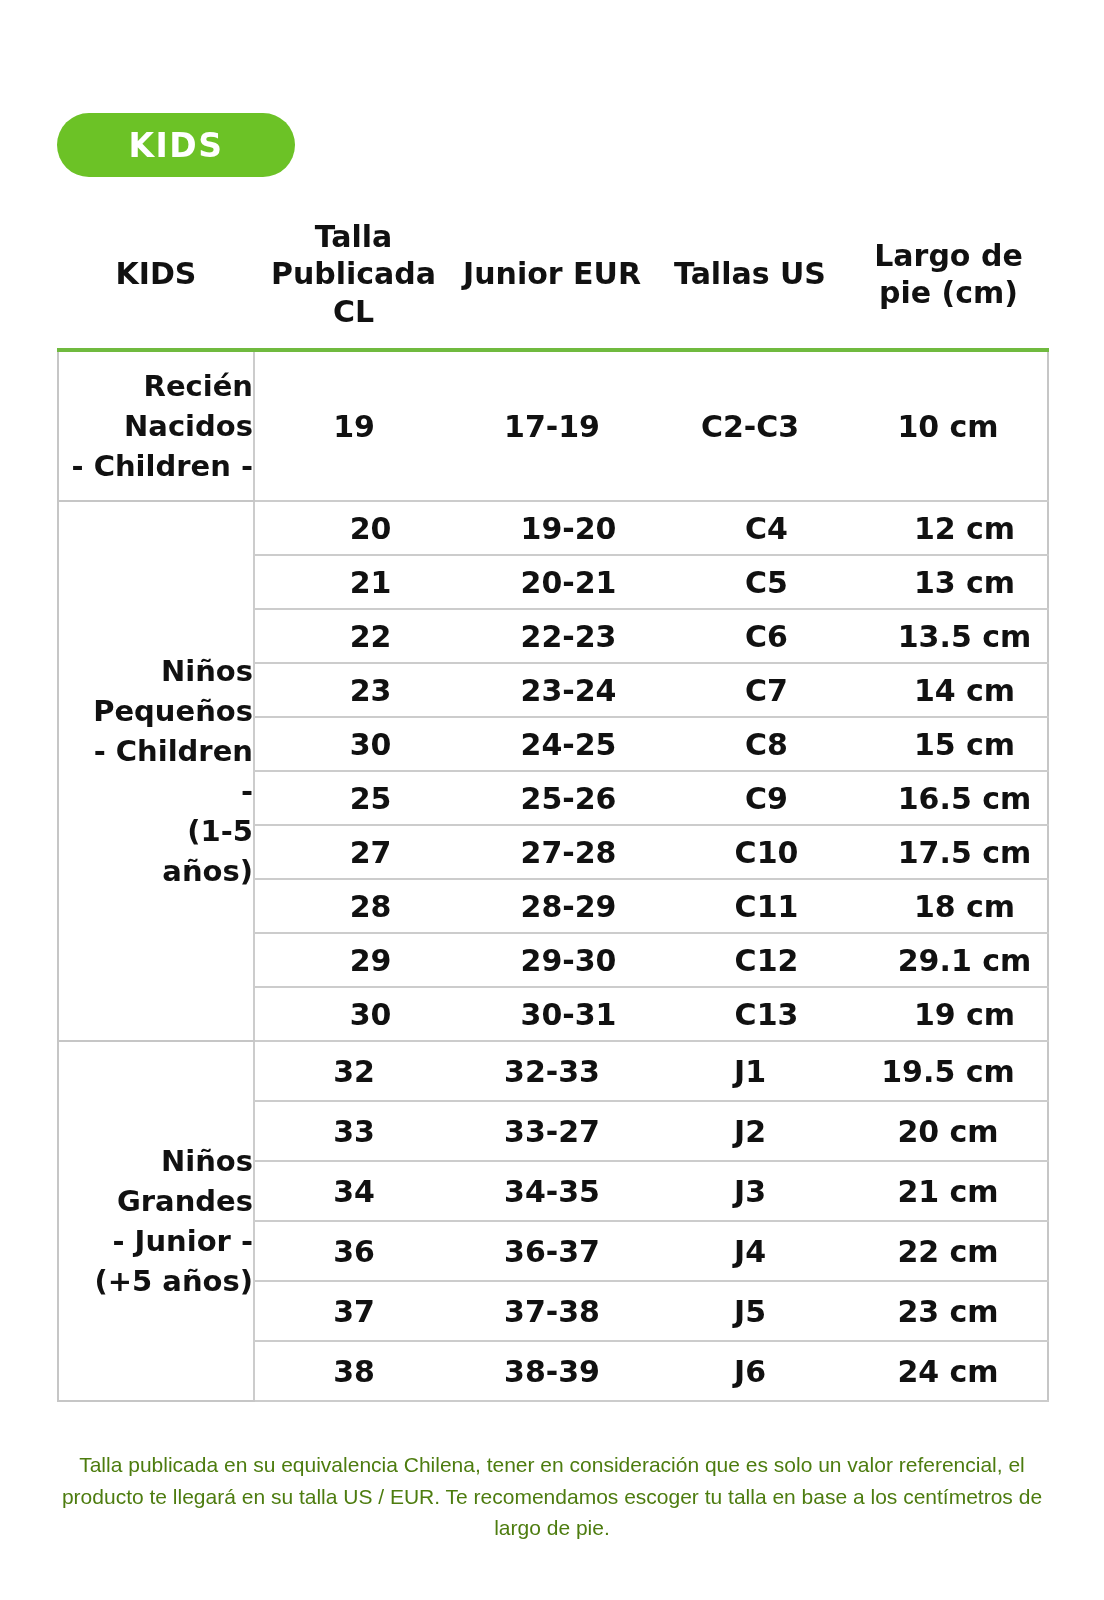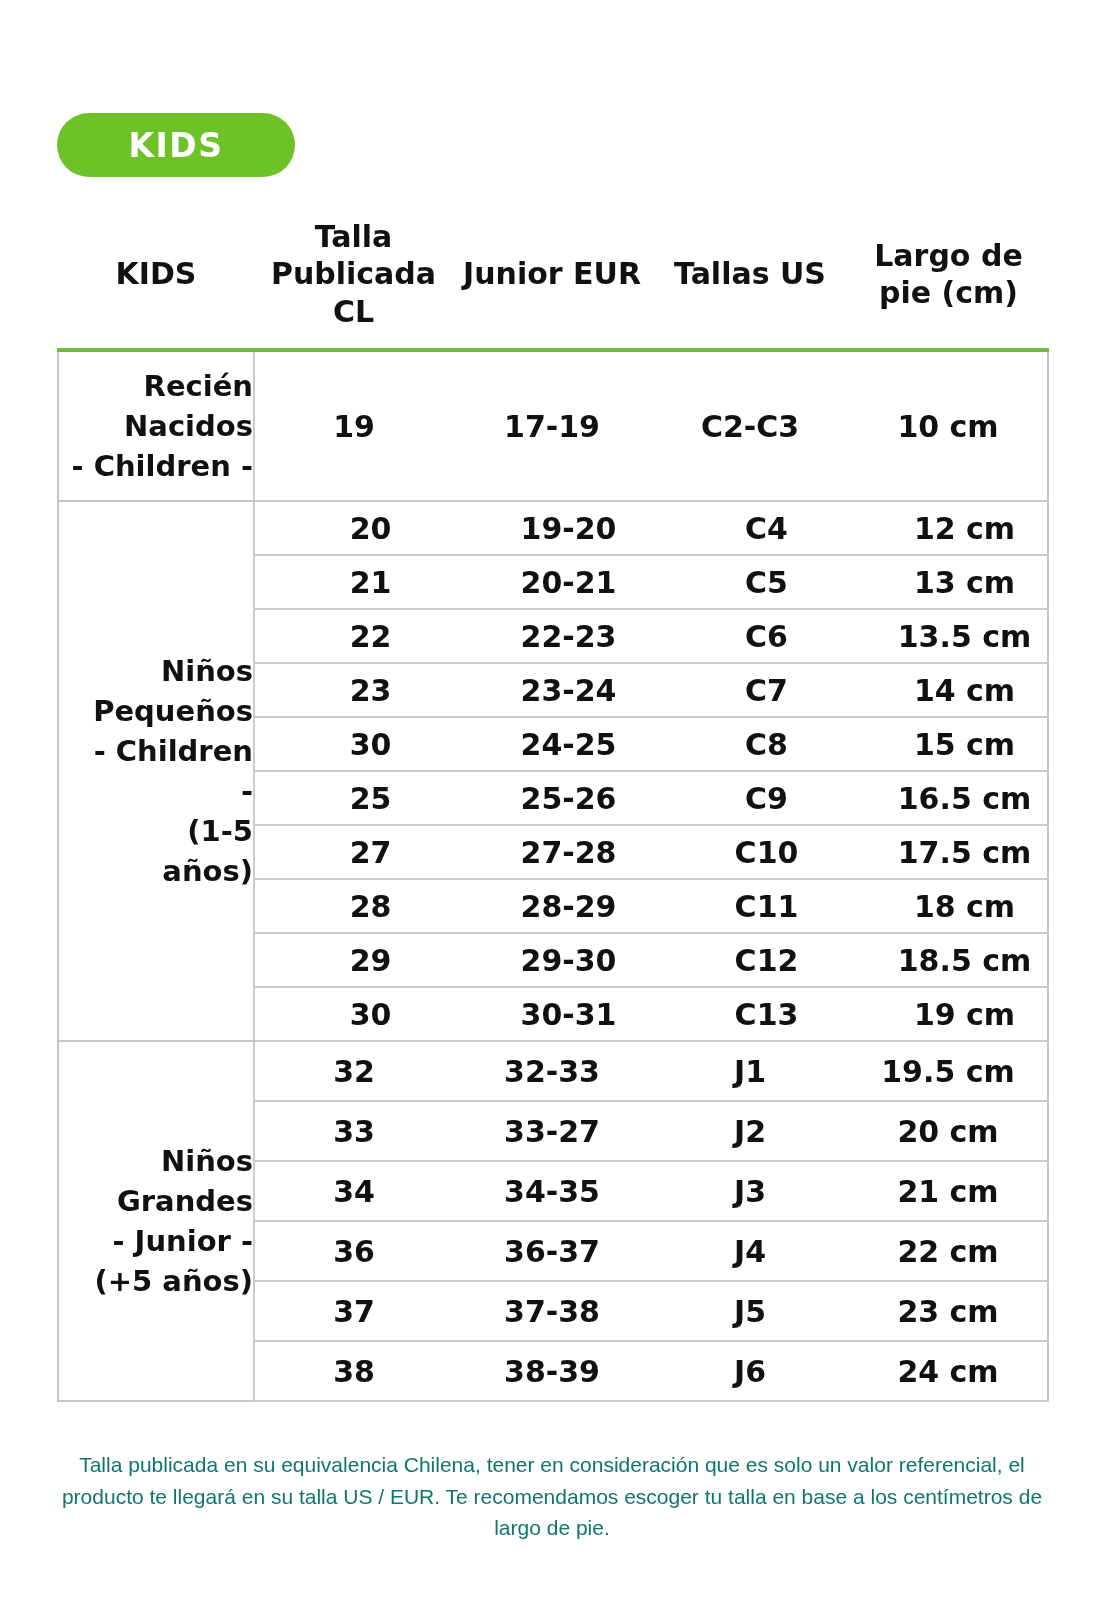--- a/index.html
+++ b/index.html
@@ -85,21 +85,21 @@
     position: absolute;
     top: 1428px;
     left: 50%;
     transform: translateX(-50%);
     width: 1015px;
     text-align: center;
     font-family: "Liberation Sans", sans-serif;
     font-size: 21px;
     font-weight: 400;
     line-height: 1.5;
-    color: #0f766e;
+    color: #4d7c0f;
   }
 </style>
 </head>
 <body>
 
 <div class="page">
 
   <div class="badge">
     <span>KIDS</span>
   </div>
@@ -180,21 +180,21 @@
         <tr class="g1">
           <td class="data">28</td>
           <td class="data">28-29</td>
           <td class="data">C11</td>
           <td class="data">18 cm</td>
         </tr>
         <tr class="g1">
           <td class="data">29</td>
           <td class="data">29-30</td>
           <td class="data">C12</td>
-          <td class="data">18.5 cm</td>
+          <td class="data">29.1 cm</td>
         </tr>
         <tr class="g1">
           <td class="data">30</td>
           <td class="data">30-31</td>
           <td class="data">C13</td>
           <td class="data">19 cm</td>
         </tr>
         <tr class="g2">
           <td class="group" rowspan="6">Niños
 Grandes

